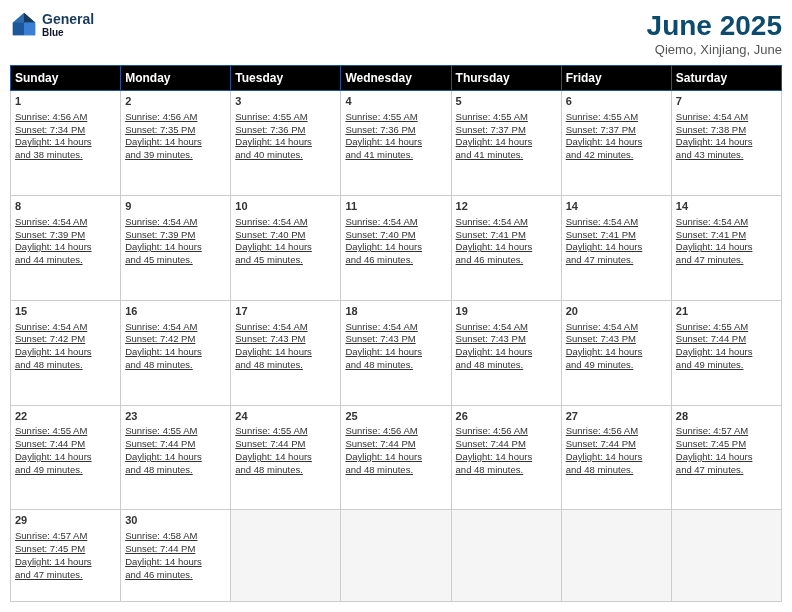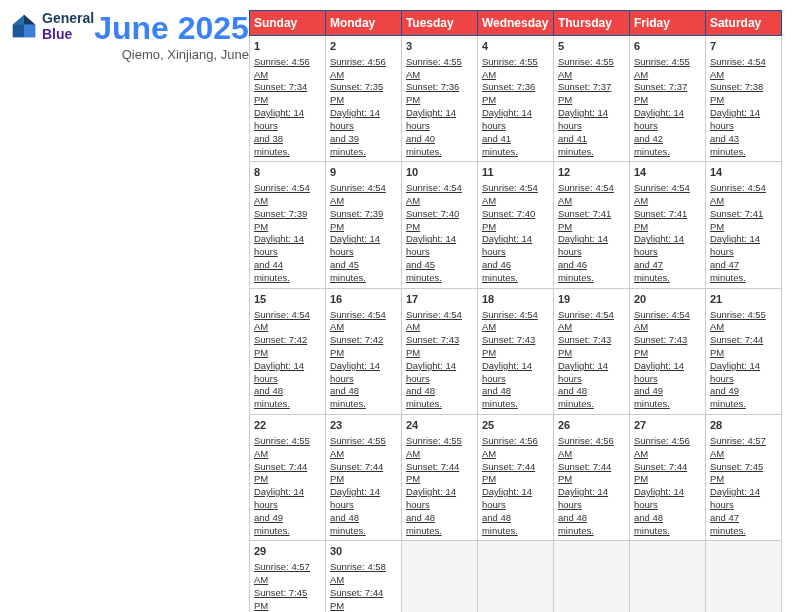--- a/index.html
+++ b/index.html
@@ -10,58 +10,58 @@
       font-family: Arial, sans-serif;
       font-size: 11px;
       color: #333;
       overflow: hidden;
     }
     .page {
       width: 792px;
       height: 612px;
       padding: 10px;
       display: flex;
-      flex-direction: row;
+      flex-direction: column;
     }
     .header {
       display: flex;
       justify-content: space-between;
       align-items: flex-start;
       margin-bottom: 8px;
     }
     .logo {
       display: flex;
       align-items: center;
       gap: 4px;
     }
     .logo-icon {
       width: 28px;
       height: 28px;
     }
     .title-block {
       text-align: right;
     }
     .month-title {
-      font-size: 32px;
+      font-size: 28px;
       font-weight: bold;
-      color: #3b82f6;
+      color: #0c4a6e;
     }
     .location {
       font-size: 13px;
       color: #555;
     }
     .calendar {
       flex: 1;
       border: 1px solid #ccc;
       border-collapse: collapse;
       width: 100%;
       table-layout: fixed;
     }
     .calendar th {
-      background: #ef4444;
+      background: #000000;
       color: #fff;
       font-size: 12px;
       font-weight: bold;
       padding: 5px 4px;
       text-align: left;
       border: 1px solid #1a5499;
     }
     .calendar td {
       vertical-align: top;
       border: 1px solid #ccc;
@@ -97,21 +97,21 @@
   <div class="header">
     <div class="logo">
       <svg class="logo-icon" viewBox="0 0 40 40">
         <polygon points="20,4 36,18 36,36 4,36 4,18" fill="#2b6cb0"></polygon>
         <polygon points="20,4 36,18 20,18" fill="#1a3a5c"></polygon>
         <polygon points="20,18 36,18 36,36 20,36" fill="#3a7fd5"></polygon>
         <polygon points="4,18 20,18 20,36 4,36" fill="#1e5799"></polygon>
       </svg>
       <div>
         <div style="font-size:14px;font-weight:bold;color:#1a3a5c;">General</div>
-        <div style="font-size:14px;font-weight:bold;color:#4c1d95;">Blue</div>
+        <div style="font-size:10px;font-weight:bold;color:#0f172a;">Blue</div>
       </div>
     </div>
     <div class="title-block">
       <div class="month-title">June 2025</div>
       <div class="location">Qiemo, Xinjiang, June</div>
     </div>
   </div>
 
   <table class="calendar">
     <thead>

